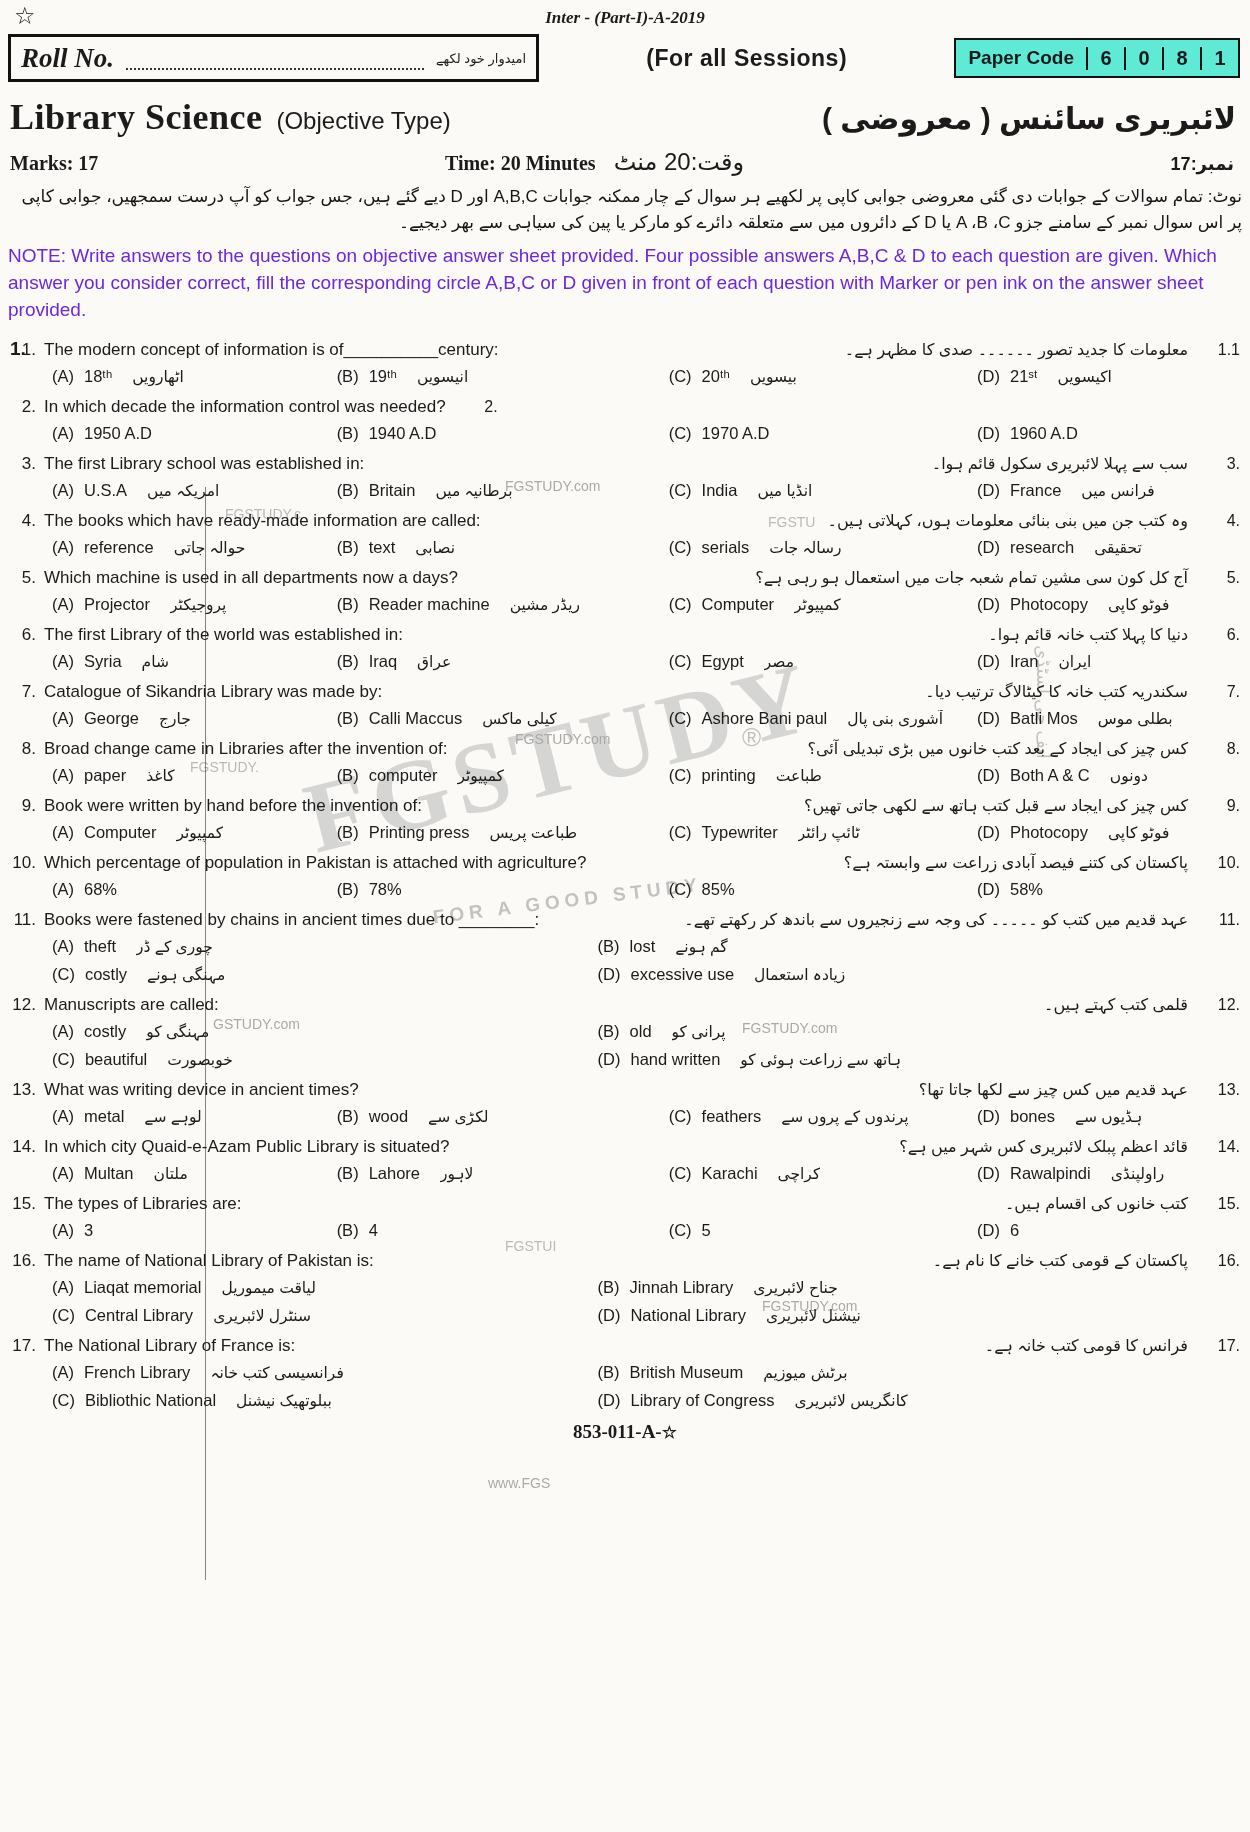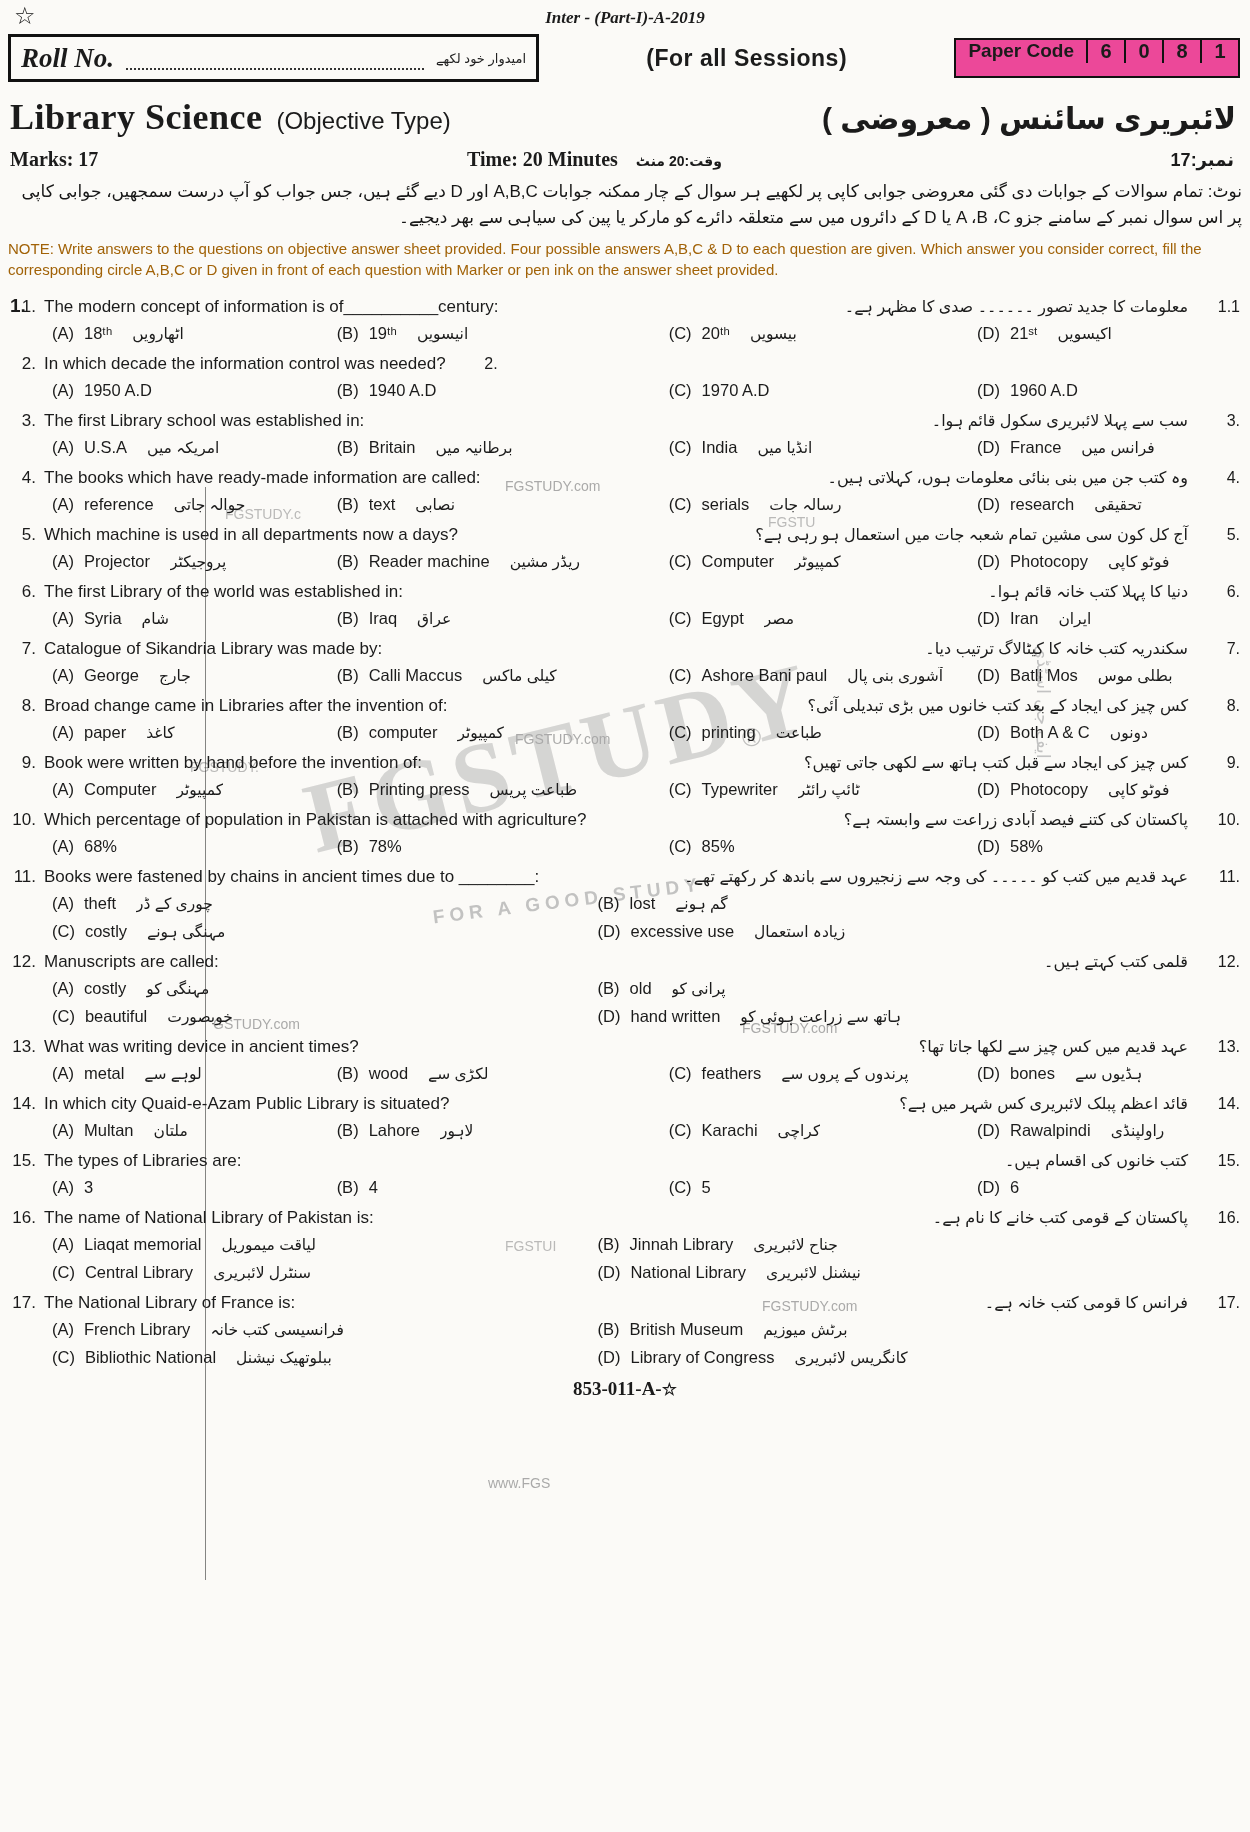--- a/index.html
+++ b/index.html
@@ -28,50 +28,50 @@
   .rollno-label{
     font-family:"Liberation Serif","DejaVu Serif",serif;
     font-weight:bold;font-style:italic;font-size:27px;white-space:nowrap;
   }
   .rollno-line{flex:1;border-bottom:2px dotted #333;margin:0 12px;height:22px;}
   .rollno-ur{direction:rtl;font-size:13px;white-space:nowrap;color:#222;}
   .sessions{
     flex:1;text-align:center;font-weight:bold;font-size:23px;
     letter-spacing:.5px;
   }
-  .papercode-box{display:flex;border:2px solid #111;height:36px;align-items:flex-start;background:#ec4899;}
+  .papercode-box{display:flex;border:2px solid #111;height:36px;align-items:center;background:#5eead4;}
   .pc-label{display:flex;align-items:center;padding:0 12px;font-weight:bold;font-size:19px;white-space:nowrap;}
   .pc-digit{
     display:flex;align-items:center;justify-content:center;
     width:36px;border-left:2px solid #111;font-weight:bold;font-size:20px;
   }
 
   
   .title-row{display:flex;align-items:baseline;margin:14px 14px 0 10px;}
   .title-en{
     font-family:"Liberation Serif","DejaVu Serif",serif;
     font-weight:bold;font-size:36px;letter-spacing:.5px;
   }
   .title-type{font-size:24px;margin-left:14px;}
   .title-ur{margin-left:auto;direction:rtl;font-weight:bold;font-size:30px;}
 
   
   .meta-row{display:flex;align-items:baseline;margin:10px 16px 0 10px;}
   .marks-en{font-weight:bold;font-size:20px;font-family:"Liberation Serif","DejaVu Serif",serif;}
   .meta-center{margin:0 auto;display:flex;gap:18px;align-items:baseline;transform:translateX(-40px);}
   .time-en{font-weight:bold;font-size:20px;font-family:"Liberation Serif","DejaVu Serif",serif;text-align:right;}
-  .time-ur{font-weight:bold;font-size:14px;direction:rtl;}
+  .time-ur{font-weight:normal;font-size:24px;direction:rtl;}
   .marks-ur{font-weight:bold;font-size:18px;direction:rtl;}
 
   
   .note-ur{
     direction:rtl;text-align:right;margin:8px 8px 0 8px;
     font-size:17px;line-height:1.5;color:#161616;
   }
-  .note-en{margin:8px 10px 0 8px;font-size:15px;line-height:1.42;color:#a16207;}
+  .note-en{margin:8px 10px 0 8px;font-size:19px;line-height:1.42;color:#6d28d9;}
 
   
   #questions-root{position:relative;margin:16px 6px 0 4px;z-index:2;}
   .section-marker{position:absolute;left:6px;top:-2px;font-weight:bold;font-size:19px;}
   .q{margin-bottom:11px;}
   .q-line{display:flex;align-items:baseline;gap:8px;font-size:17px;margin-bottom:7px;padding-right:4px;}
   .q-num{min-width:32px;text-align:right;}
   .q-en{white-space:nowrap;}
   .q-ur{flex:1;text-align:right;direction:rtl;font-size:16px;}
   .q-urnum{min-width:44px;text-align:right;font-size:16px;}

